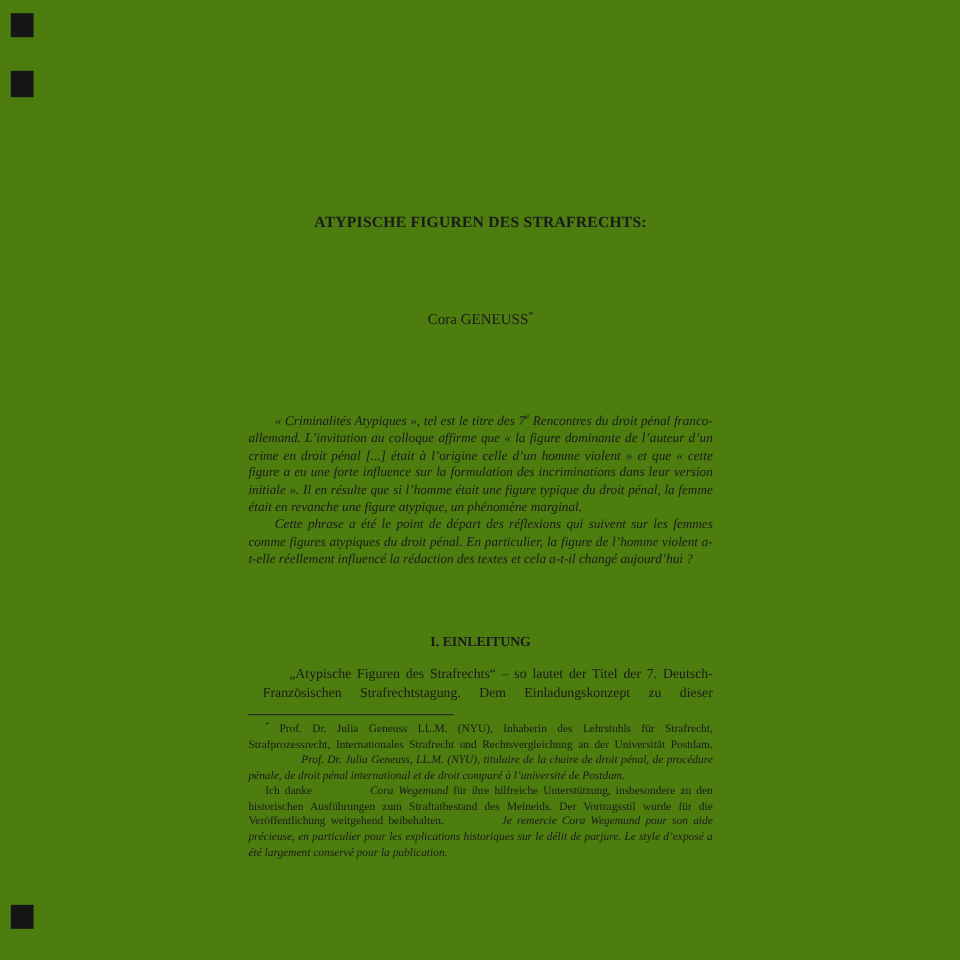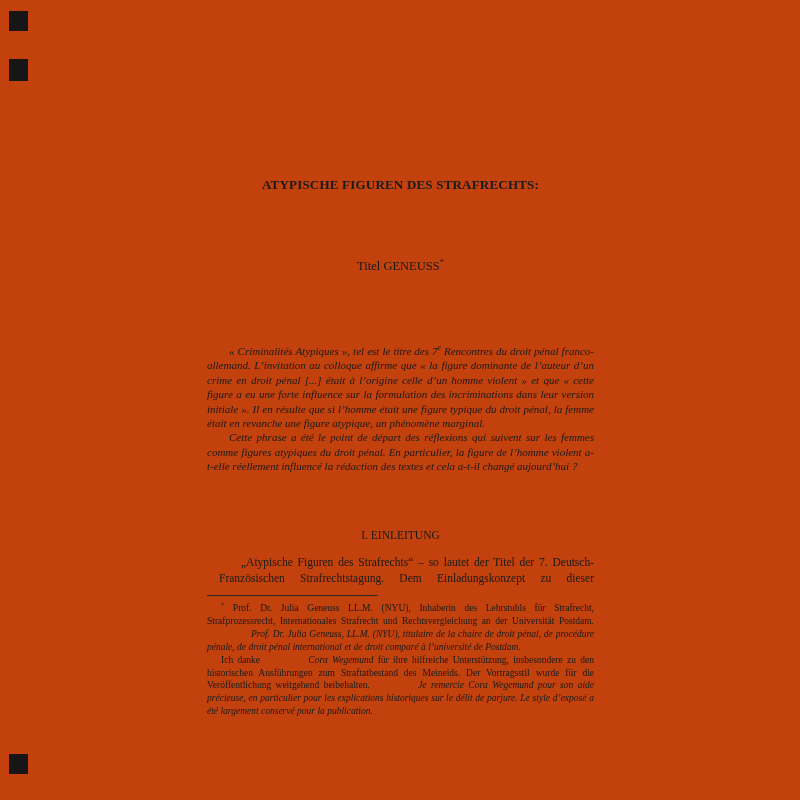--- a/index.html
+++ b/index.html
@@ -10,21 +10,21 @@
   body {
     width: 800px;
     height: 800px;
     font-family: "Liberation Serif", serif;
     color: #1a1a1a;
   }
   .page {
     position: relative;
     width: 800px;
     height: 800px;
-    background: #c2410c;
+    background: #4d7c0f;
     overflow: hidden;
   }
   .scan-mark {
     position: absolute;
     left: 9px;
     width: 19px;
     height: 20px;
     background: #161616;
   }
   .scan-mark.m1 { top: 11px; }
@@ -74,21 +74,21 @@
     text-indent: 22px;
   }
   .section-heading {
     position: absolute;
     top: 529px;
     left: 0;
     right: 0;
     margin: 0;
     text-align: center;
     font-size: 11.5px;
-    font-weight: 400;
+    font-weight: 700;
   }
   .body-paragraph {
     position: absolute;
     top: 555px;
     left: 12px;
     right: 0;
     margin: 0;
     font-size: 11.5px;
     line-height: 15.5px;
     text-align: justify;
@@ -132,21 +132,21 @@
   <div class="scan-mark m2"></div>
   <div class="scan-mark m3"></div>
 
   <div class="text-block">
 
     <h1 class="paper-title">
       <span>ATYPISCHE FIGUREN DES STRAFRECHTS:</span><br>
     </h1>
 
     <div class="author-line">
-      <span>Titel GENEUSS</span><sup>*</sup>
+      <span>Cora GENEUSS</span><sup>*</sup>
     </div>
 
     <div class="abstract-quote">
       <p><span>« Criminalités Atypiques », tel est le titre des 7</span><sup>e</sup><span> Rencontres du droit pénal franco-allemand. L’invitation au colloque affirme que « la figure dominante de l’auteur d’un crime en droit pénal [...] était à l’origine celle d’un homme violent » et que « cette figure a eu une forte influence sur la formulation des incriminations dans leur version initiale ». Il en résulte que si l’homme était une figure typique du droit pénal, la femme était en revanche une figure atypique, un phénomène marginal.</span></p>
       <p><span>Cette phrase a été le point de départ des réflexions qui suivent sur les femmes comme figures atypiques du droit pénal. En particulier, la figure de l’homme violent a-t-elle réellement influencé la rédaction des textes et cela a-t-il changé aujourd’hui ?</span></p>
     </div>
 
     <h2 class="section-heading">I. EINLEITUNG</h2>
 
     <p class="body-paragraph">„Atypische Figuren des Strafrechts“ – so lautet der Titel der 7. Deutsch-Französischen Strafrechtstagung. Dem Einladungskonzept zu dieser</p>

